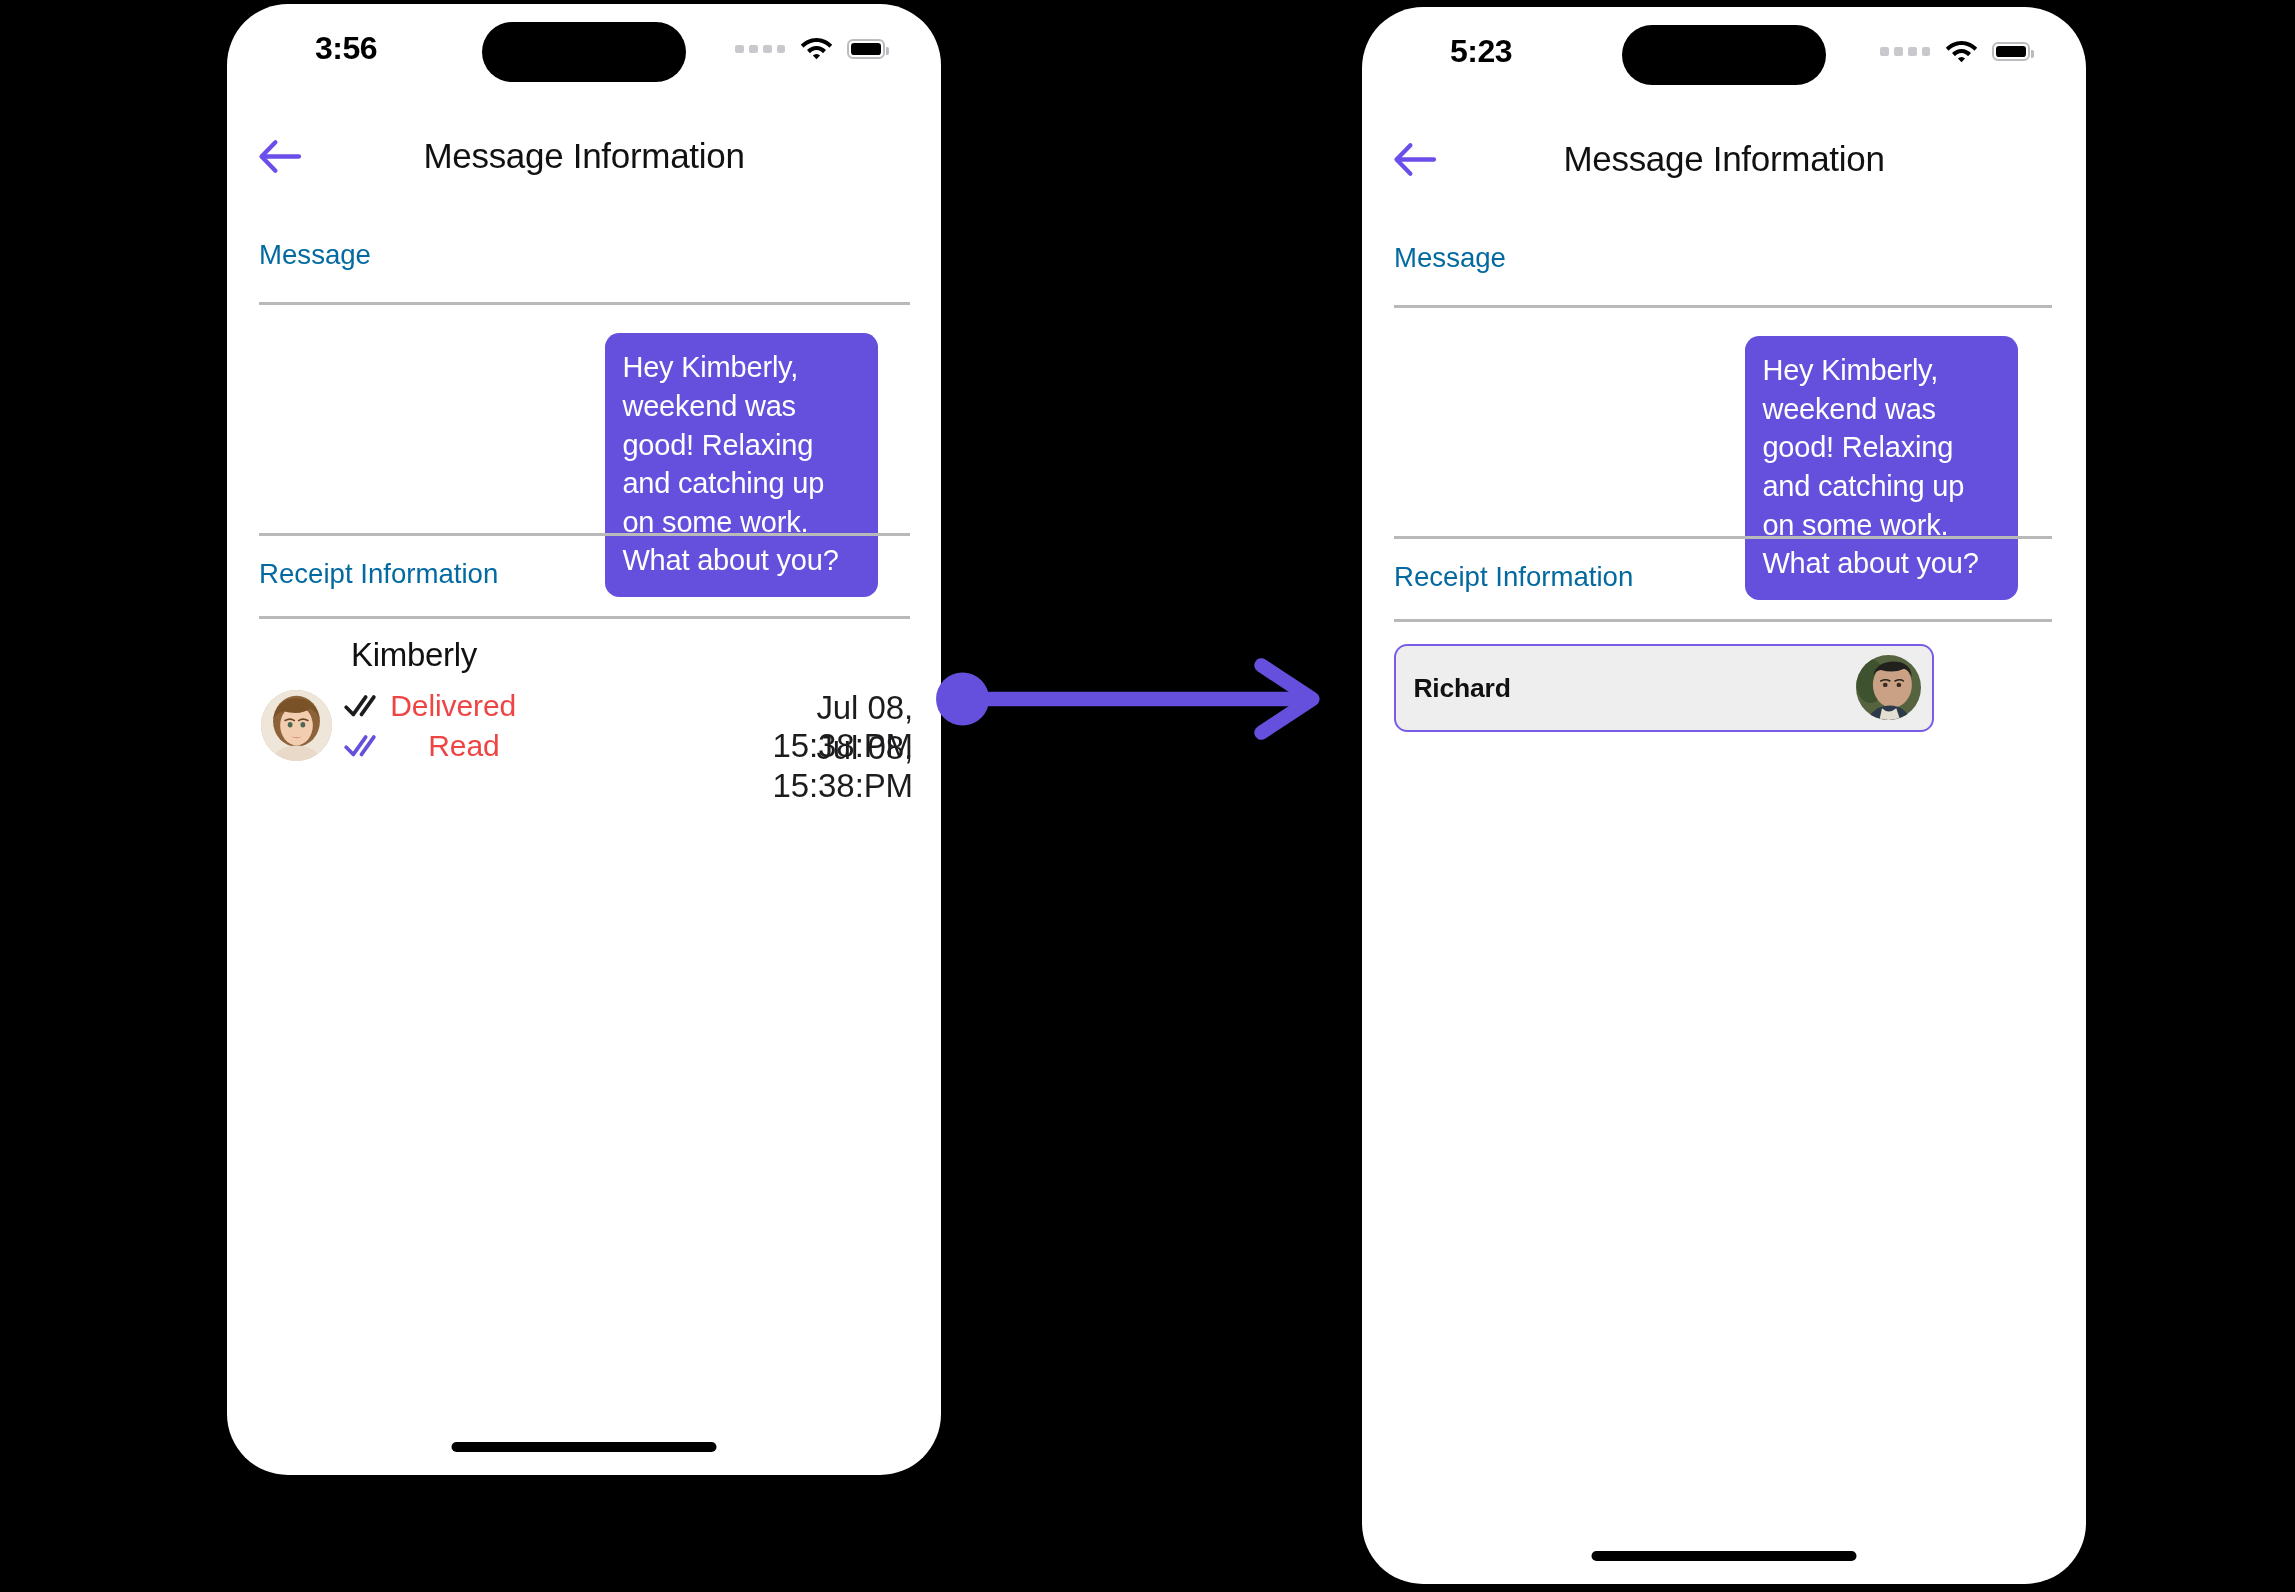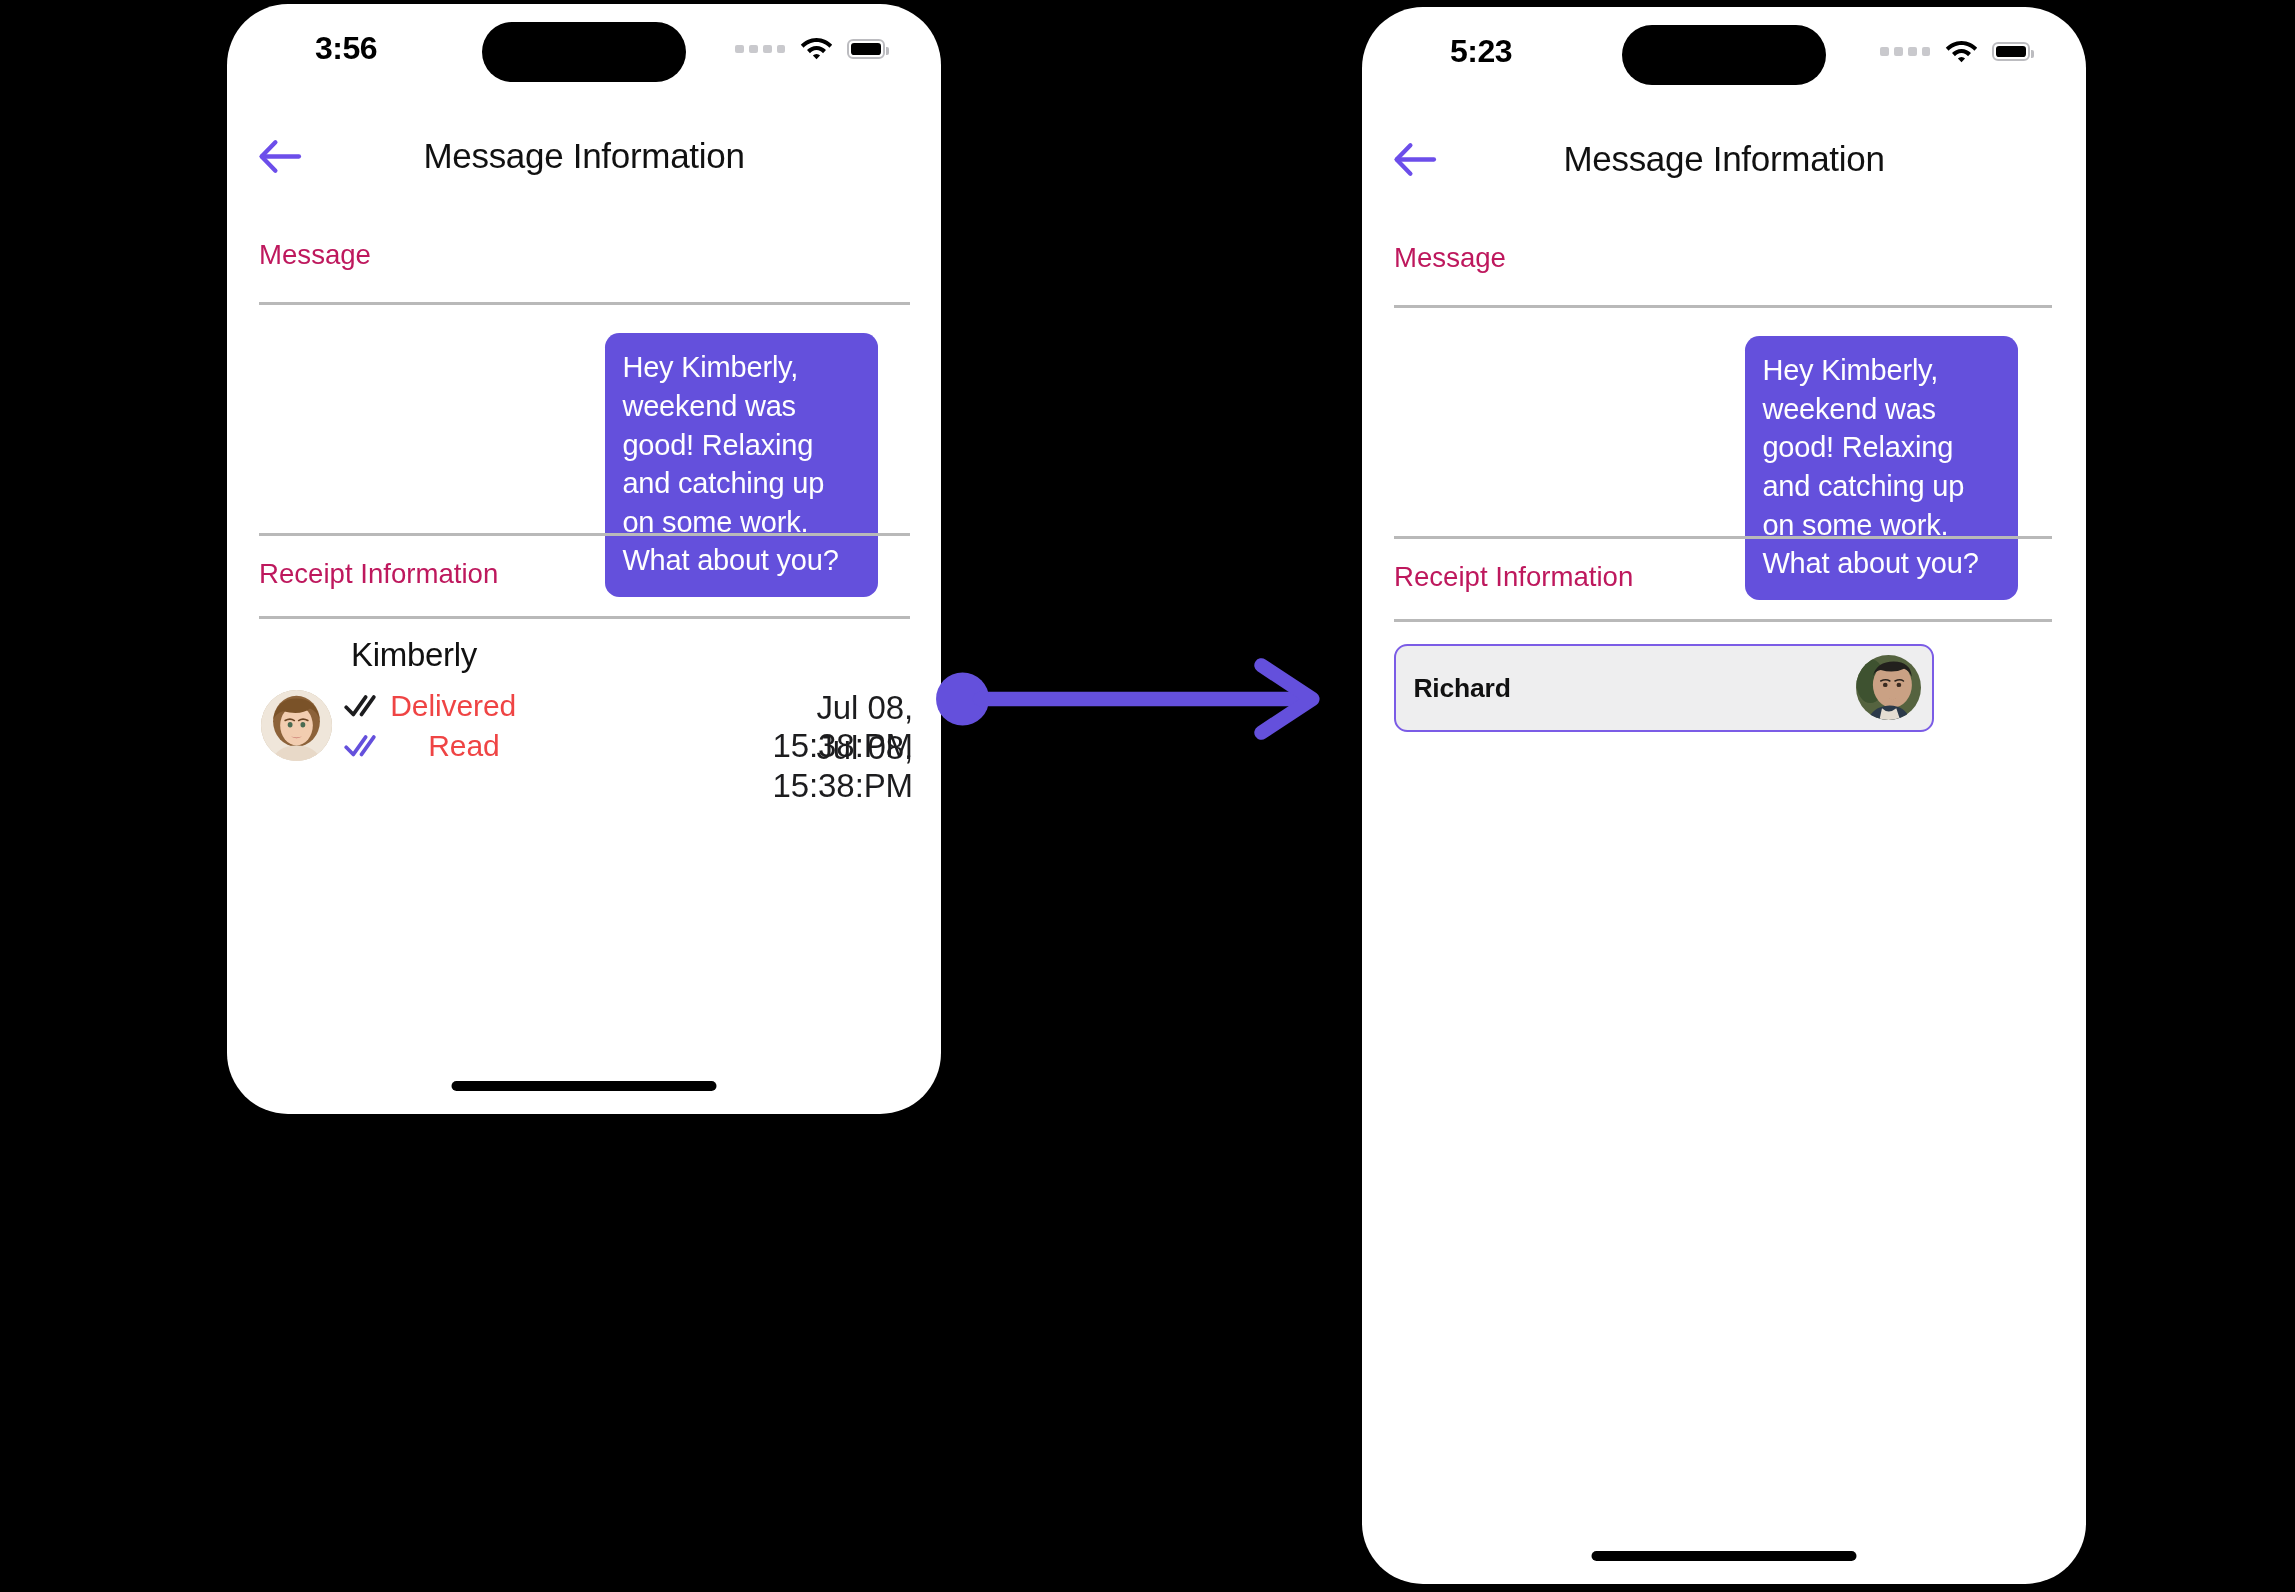--- a/index.html
+++ b/index.html
@@ -11,21 +11,21 @@
   }
   .stage { position: relative; width: 2295px; height: 1593px; background: #000; }
 
   
   .phone {
     position: absolute;
     background: #ffffff;
     border-radius: 61px;
     overflow: hidden;
   }
-  #phone-left  { left: 227px;  top: 4.1px; width: 714px; height: 1110px; }
+  #phone-left  { left: 227px;  top: 4.1px; width: 714px; height: 1471px; }
   #phone-right { left: 1362px; top: 7px; width: 724px; height: 1577px; }
 
   
   .statusbar {
     position: absolute; top: 0; left: 0; right: 0; height: 87px;
   }
   .status-time {
     position: absolute; left: 88px; top: 25.5px;
     font-size: 32px; font-weight: 600; color: #000; letter-spacing: -0.5px;
   }
@@ -57,21 +57,21 @@
   .back-arrow { position: absolute; left: 31px; top: 6.1px; width: 44px; height: 37px; cursor: pointer; }
   .nav-title {
     position: absolute; left: 0; right: 0; top: 4.1px;
     text-align: center; font-size: 35px; font-weight: 500; color: #111;
     letter-spacing: -0.3px;
   }
 
   
   .section-label {
     position: absolute; left: 32px;
-    font-size: 27.6px; color: #be185d; font-weight: 400;
+    font-size: 27.6px; color: #0369a1; font-weight: 400;
   }
   .divider {
     position: absolute; left: 32px; height: 2.6px; background: #b9b9b9;
   }
 
   
   .bubble {
     position: absolute;
     background: #6450DC;
     border-radius: 14.3px;

